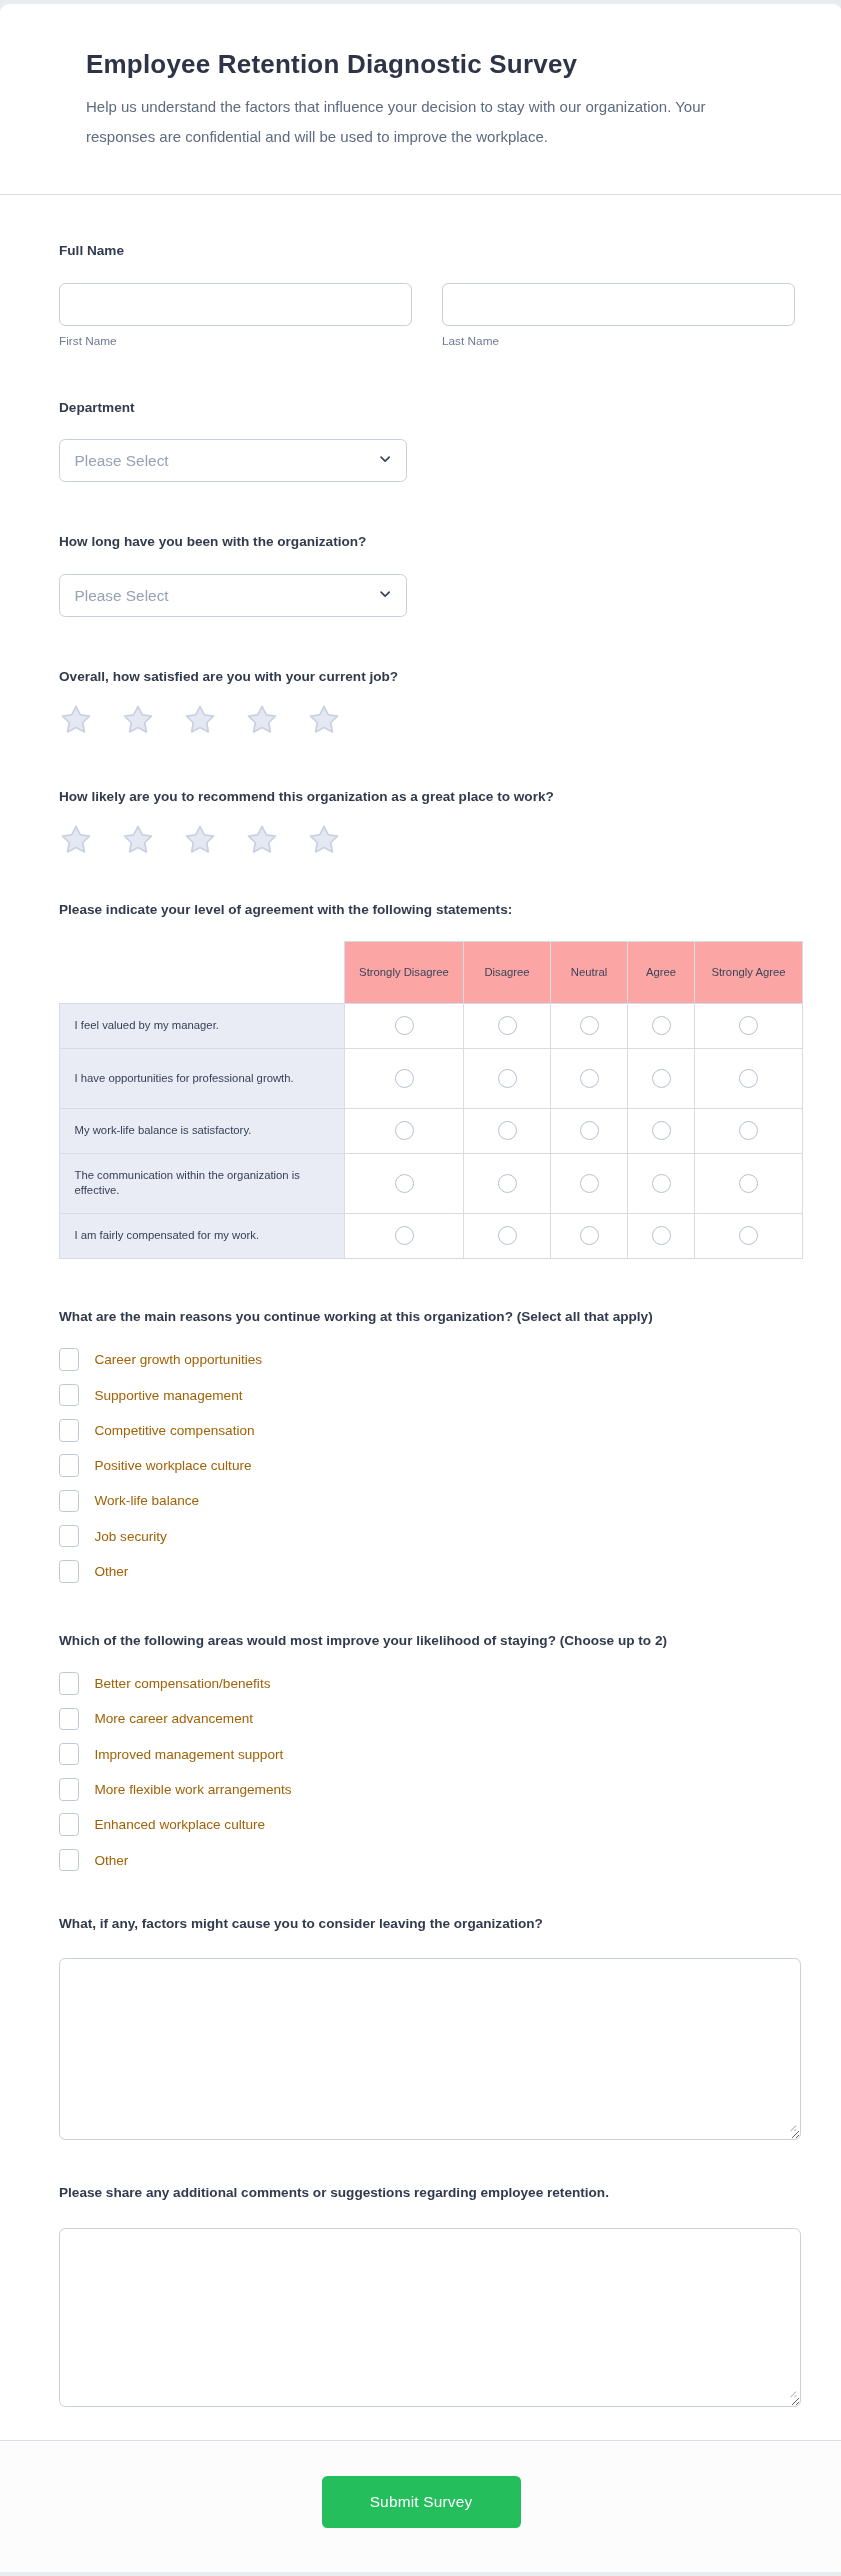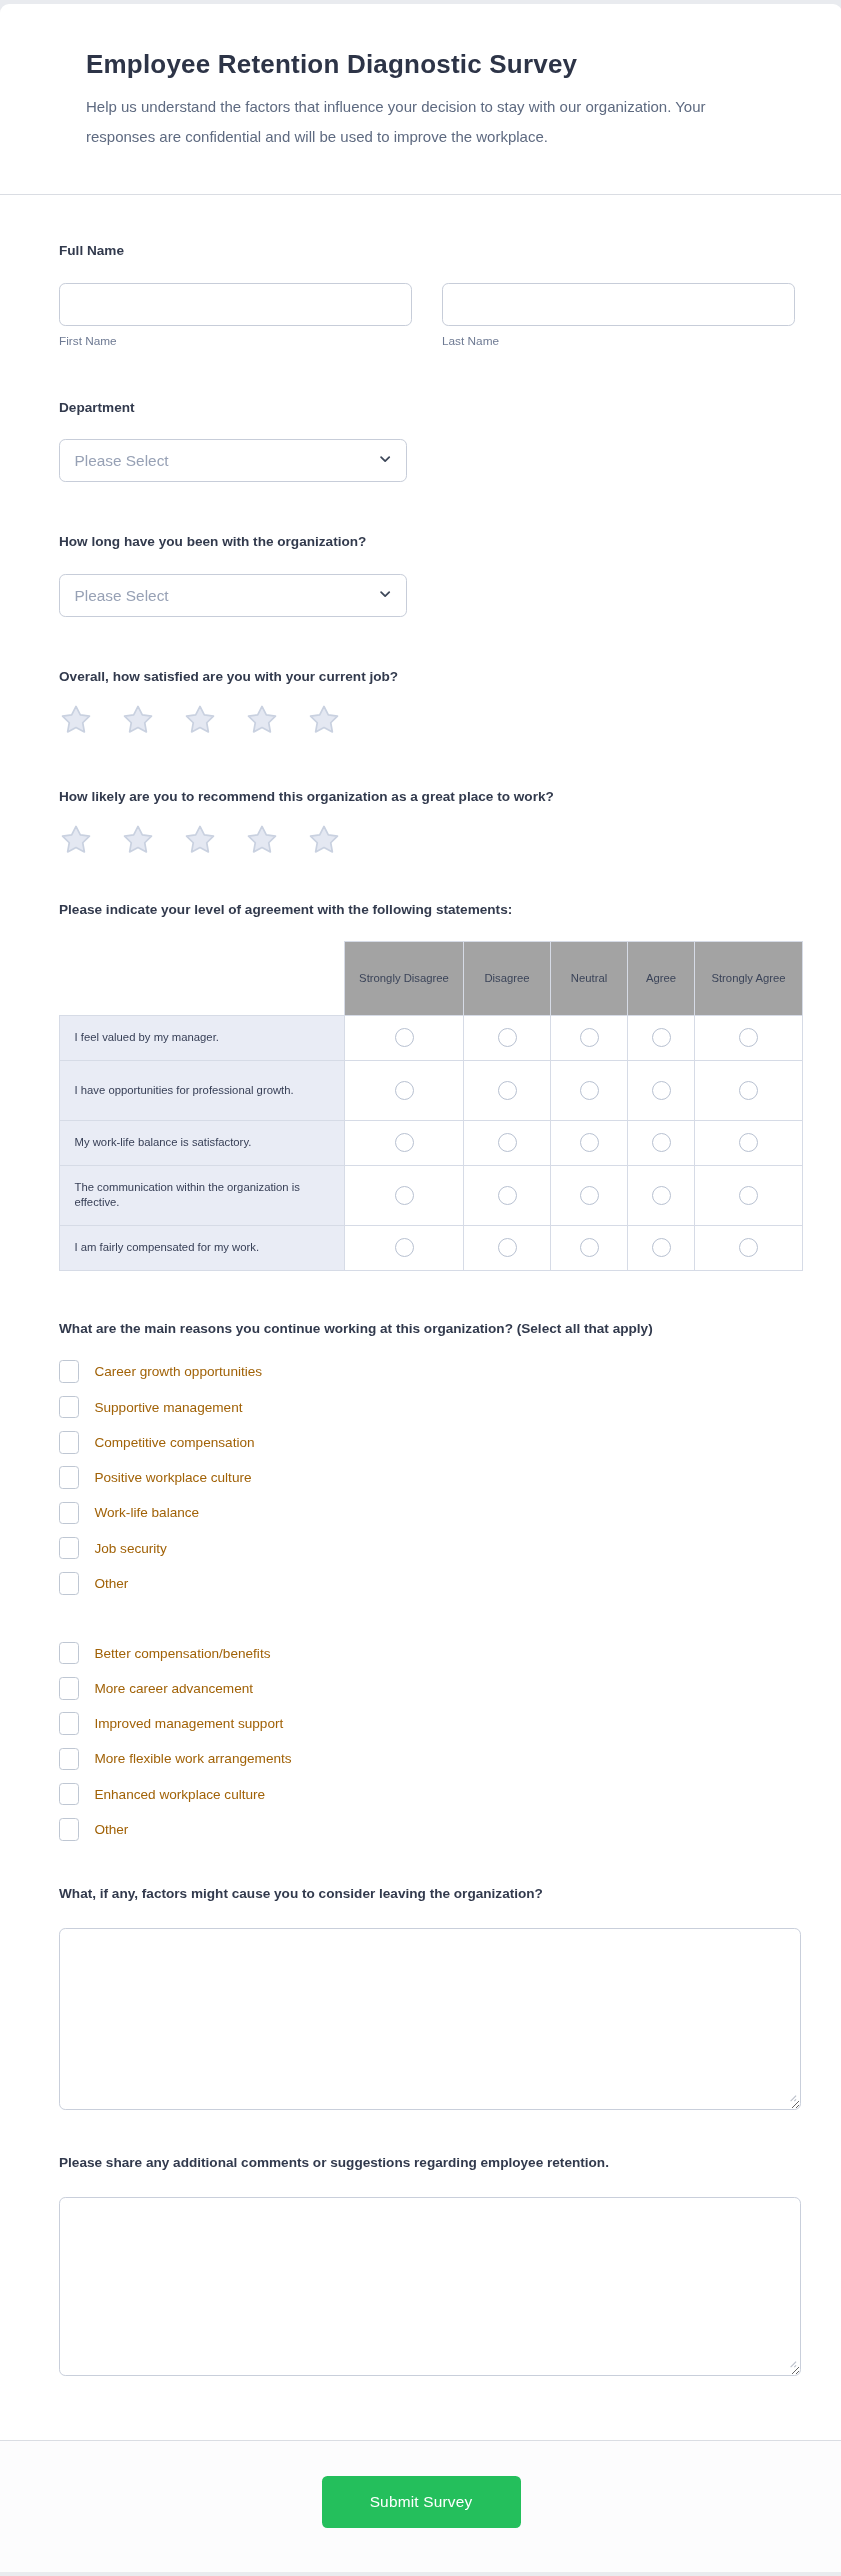--- a/index.html
+++ b/index.html
@@ -57,22 +57,22 @@
   .sec-matrix { margin-top:42px; }
   table.matrix {
     margin-top:19px; border-collapse:collapse; table-layout:fixed;
     width:742px;
   }
   table.matrix col.c0{width:285px} table.matrix col.c1{width:119px}
   table.matrix col.c2{width:87px}  table.matrix col.c3{width:77px}
   table.matrix col.c4{width:67px}  table.matrix col.c5{width:108px}
   table.matrix th, table.matrix td { border:0.9px solid #d6dbe6; }
   table.matrix th {
-    background:#a3a3a3; font-size:11.3px; font-weight:400; color:#3b4459;
-    height:74px; text-align:center; vertical-align:middle; padding:3.6px 9px;
+    background:#fca5a5; font-size:11.3px; font-weight:400; color:#3b4459;
+    height:62px; text-align:center; vertical-align:middle; padding:3.6px 9px;
     line-height:15.4px;
   }
   table.matrix td.corner { border:none; background:#fff; }
   table.matrix td.row-label {
     background:#e9ecf5; font-size:11.3px; color:#363e55; line-height:15.4px;
     padding:7.2px 36px 7.2px 14.5px; vertical-align:middle;
   }
   table.matrix tr.r-sm td { height:45px; }
   table.matrix tr.r-lg td { height:60px; }
   table.matrix td.cell { background:#fff; text-align:center; vertical-align:middle; }
@@ -298,20 +298,21 @@
             <span class="check-label">Job security</span>
           </div>
           <div class="check-item">
             <span class="checkbox"></span>
             <span class="check-label">Other</span>
           </div>
         </div>
       </section>
 
       <section class="sec-checks">
+        <div class="q-label" style="max-width:715px">Which of the following areas would most improve your likelihood of staying? (Choose up to 2)</div>
         <div class="check-list">
           <div class="check-item">
             <span class="checkbox"></span>
             <span class="check-label">Better compensation/benefits</span>
           </div>
           <div class="check-item">
             <span class="checkbox"></span>
             <span class="check-label">More career advancement</span>
           </div>
           <div class="check-item">

